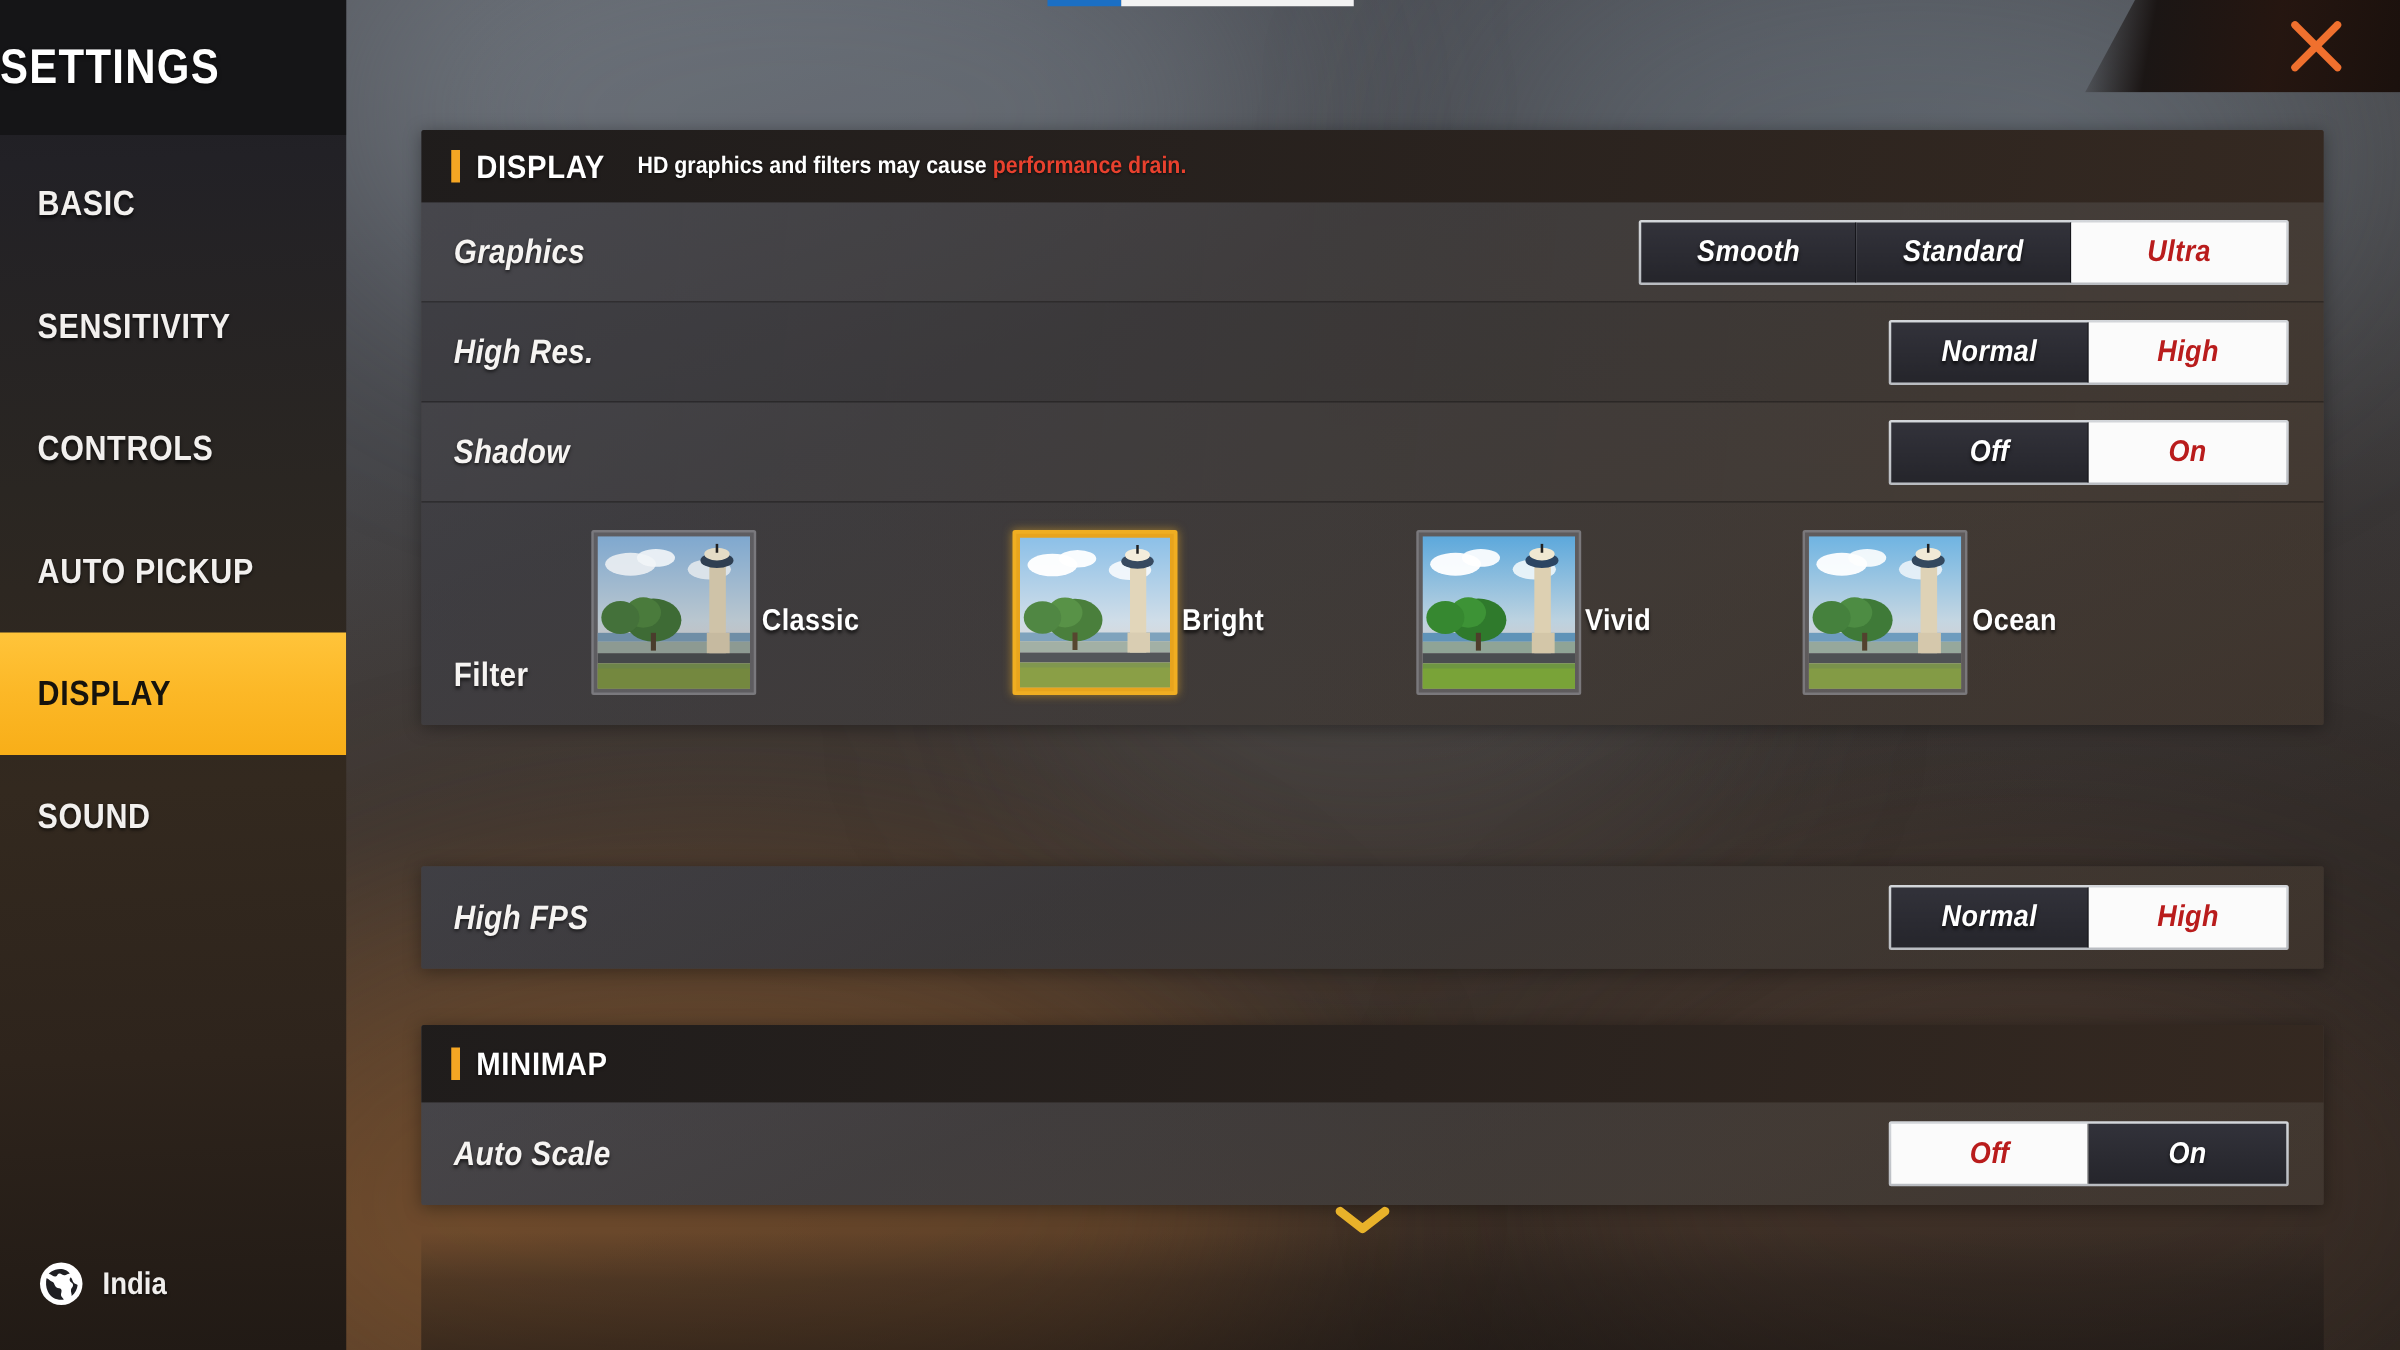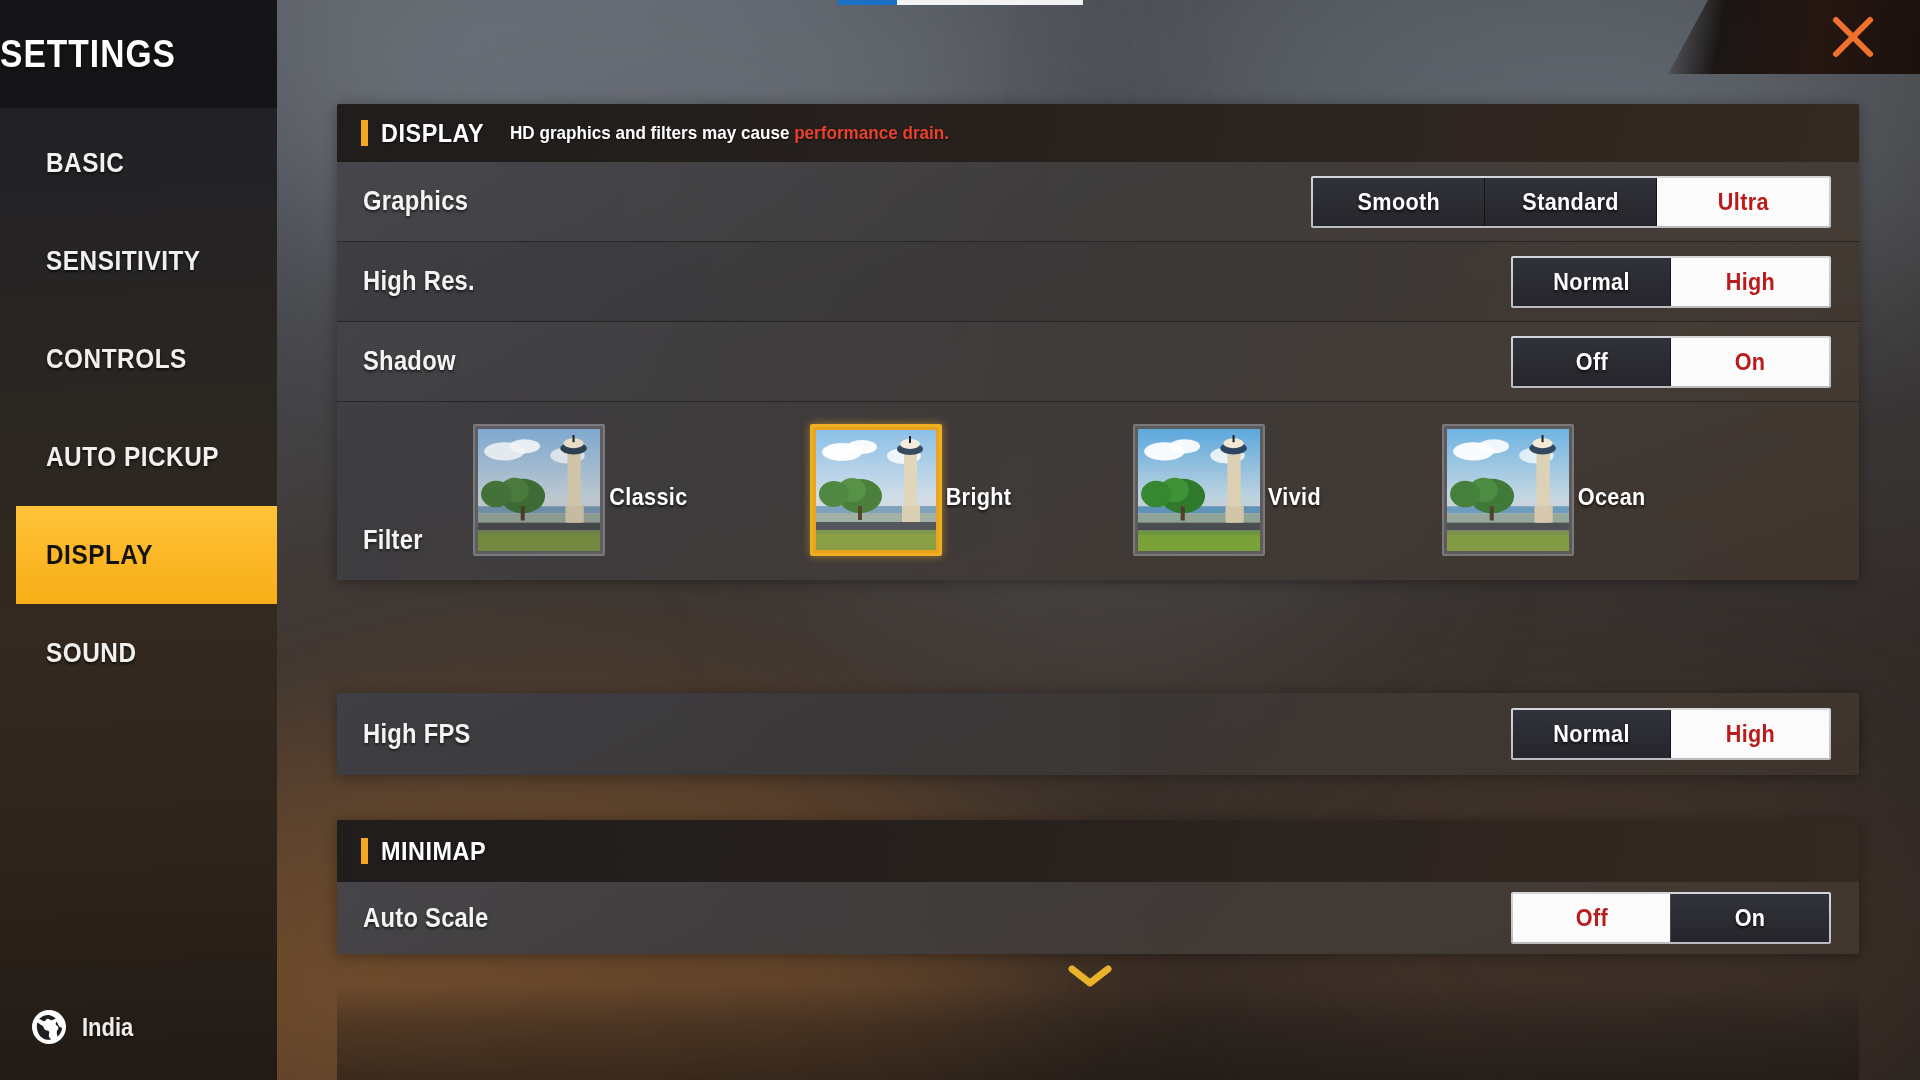--- a/index.html
+++ b/index.html
@@ -97,21 +97,20 @@
     text-shadow: 0 2px 4px rgba(0,0,0,0.6);
   }
   #sidebar-nav { padding-top: 6px; }
   .nav-item {
     position: relative;
     height: 98px;
     display: flex;
     align-items: center;
     padding-left: 30px;
     cursor: pointer;
-    margin-left: 16px;
   }
   .nav-item .nav-label {
     color: #f2f0ee;
     font-size: 28px;
     font-weight: 700;
     letter-spacing: 0.6px;
     transform: scaleX(0.87);
     transform-origin: left center;
     text-shadow: 0 2px 3px rgba(0,0,0,0.65);
   }
@@ -199,20 +198,21 @@
   .sec-note .note-warn  { color: #e8412e; }
 
   
   .row {
     position: relative;
     display: flex;
     align-items: center;
     height: 80px;
     padding: 0 28px 0 26px;
     border-bottom: 1px solid rgba(20,18,18,0.55);
+    font-style: italic;
   }
   .row:last-child { border-bottom: none; }
   .row.alt-a { background: linear-gradient(96deg, rgba(78,78,84,0.40) 0%, rgba(72,66,62,0.36) 55%, rgba(80,66,54,0.34) 100%); }
   .row.alt-b { background: linear-gradient(96deg, rgba(62,62,68,0.44) 0%, rgba(60,55,52,0.40) 55%, rgba(70,57,46,0.38) 100%); }
 
   .row-label {
     color: #f6f4f2;
     font-size: 27px;
     font-weight: 700;
     letter-spacing: 0.3px;
@@ -600,21 +600,21 @@
             </div>
         </div>
       </div>
     </div>
 
     <div class="card" style="top:820px;">
       <div class="section-head" style="height:62px;">
         <div class="sec-bar"></div>
         <div class="sec-title">MINIMAP</div>
       </div>
-      <div class="row alt-a" style="height:72px;justify-content:space-between;">
+      <div class="row alt-a" style="height:82px;justify-content:space-between;">
         <div class="row-label">Auto Scale</div>
         <div class="row-spacer"></div>
         <div class="segmented">
           <div class="seg seg-w-binary selected">
               <span>Off</span>
             </div>
           <div class="seg seg-w-binary">
               <span>On</span>
             </div>
         </div>

